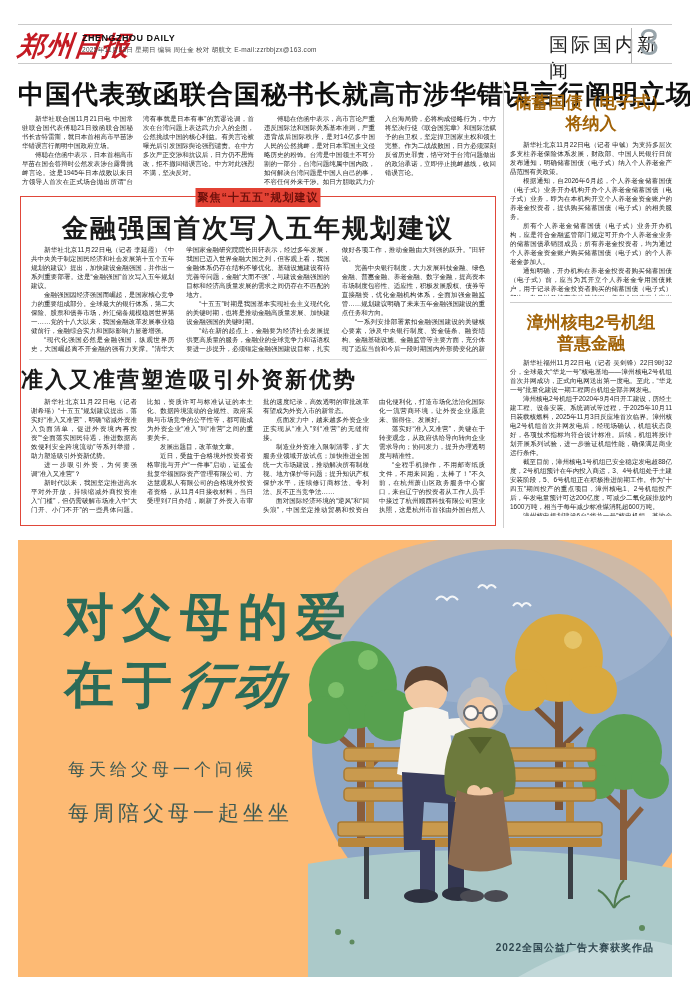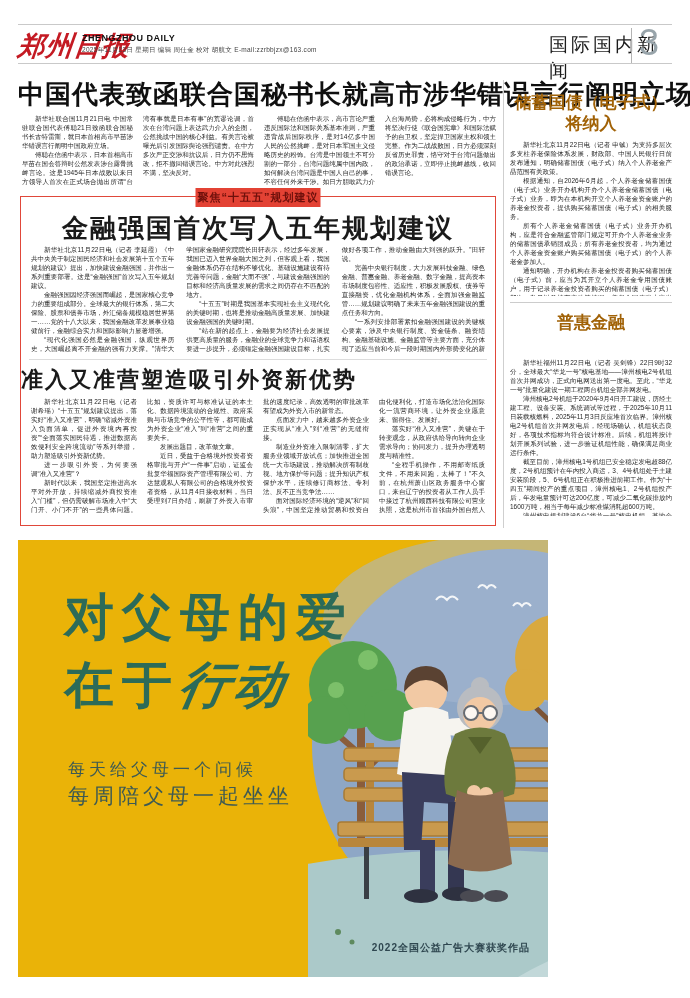--- a/index.html
+++ b/index.html
@@ -33,28 +33,28 @@
   .box-divider{position:absolute;left:8px;top:162px;width:458px;border-top:1px solid #dcdcdc;}
   .box-title-2{position:absolute;top:168px;left:0;width:100%;text-align:left;font-size:22px;
                font-weight:800;color:#1a1a1a;letter-spacing:2px;}
   .box-body-2{position:absolute;left:10px;top:200px;width:454px;height:122px;column-count:4;
               column-gap:10px;font-size:6.5px;line-height:9px;text-align:justify;color:#262626;overflow:hidden;}
   
   .sb-title{left:510px;width:162px;text-align:center;font-size:17px;font-weight:700;color:#a16207;line-height:21px;}
   .sb-body{left:510px;width:162px;font-size:6.5px;line-height:9px;text-align:justify;color:#262626;overflow:hidden;}
   .sb-divider{left:510px;width:162px;border-top:1px solid #cccccc;}
   
-  .ad{left:18px;top:540px;width:530px;height:437px;background:#eab308;overflow:hidden;text-decoration:underline;}
+  .ad{left:18px;top:540px;width:654px;height:437px;background:#fdba74;overflow:hidden;text-decoration:underline;}
   .ad-headline1{position:absolute;left:46px;top:44px;font-size:50px;font-weight:900;
                 color:#2c6b58;letter-spacing:8px;}
   .ad-headline2{position:absolute;left:46px;top:112px;font-size:50px;font-weight:900;
                 color:#2c6b58;letter-spacing:8px;}
   .ad-headline2 .script{font-style:italic;display:inline-block;transform:skewX(-10deg);letter-spacing:4px;}
   .ad-sub1{position:absolute;left:50px;top:218px;font-size:17px;color:#3e5a53;letter-spacing:4px;}
-  .ad-sub2{position:absolute;left:50px;top:242px;font-size:21px;color:#3e5a53;letter-spacing:4px;}
+  .ad-sub2{position:absolute;left:50px;top:259px;font-size:21px;color:#3e5a53;letter-spacing:4px;}
   .ad-credit{position:absolute;right:18px;bottom:22px;font-size:10px;font-weight:bold;color:#2f4750;letter-spacing:1px;}
   .ad-svg{position:absolute;left:290px;top:0;width:364px;height:437px;}
 </style>
 </head>
 <body>
 
 <div class="page">
 
   <div class="abs rule" style="left:18px;top:24px;width:654px;"></div>
   <div class="abs masthead-logo">郑州日报</div>
@@ -106,20 +106,21 @@
     <div>储蓄国债（电子式）将纳入</div>
   </div>
   <div class="abs sb-body" style="top:140px;height:156px;">
       <p class="para">新华社北京11月22日电（记者 申铖）为支持多层次多支柱养老保险体系发展，财政部、中国人民银行日前发布通知，明确储蓄国债（电子式）纳入个人养老金产品范围有关政策。</p>
       <p class="para">根据通知，自2026年6月起，个人养老金储蓄国债（电子式）业务开办机构开办个人养老金储蓄国债（电子式）业务，即为在本机构开立个人养老金资金账户的养老金投资者，提供购买储蓄国债（电子式）的相关服务。</p>
       <p class="para">所有个人养老金储蓄国债（电子式）业务开办机构，应是符合金融监管部门规定可开办个人养老金业务的储蓄国债承销团成员；所有养老金投资者，均为通过个人养老金资金账户购买储蓄国债（电子式）的个人养老金参加人。</p>
       <p class="para">通知明确，开办机构在养老金投资者购买储蓄国债（电子式）前，应当为其开立个人养老金专用国债账户，用于记录养老金投资者购买的储蓄国债（电子式）期次、数量以及持有变动等情况。养老金国债账户应当与投资者本人的养老金资金账户绑定，资金往来、额度条件和税收政策遵从个人养老金制度有关规定。</p>
     </div>
   <div class="abs sb-divider" style="top:302px;"></div>
   <div class="abs sb-title" style="top:312px;">
+    <div>漳州核电2号机组</div>
     <div>普惠金融</div>
   </div>
   <div class="abs sb-body" style="top:358px;height:158px;">
       <p class="para">新华社福州11月22日电（记者 吴剑锋）22日9时32分，全球最大“华龙一号”核电基地——漳州核电2号机组首次并网成功，正式向电网送出第一度电。至此，“华龙一号”批量化建设一期工程两台机组全部并网发电。</p>
       <p class="para">漳州核电2号机组于2020年9月4日开工建设，历经土建工程、设备安装、系统调试等过程，于2025年10月11日装载核燃料，2025年11月3日反应堆首次临界。漳州核电2号机组首次并网发电后，经现场确认，机组状态良好，各项技术指标均符合设计标准。后续，机组将按计划开展系列试验，进一步验证机组性能，确保满足商业运行条件。</p>
       <p class="para">截至目前，漳州核电1号机组已安全稳定发电超88亿度，2号机组预计在年内投入商运，3、4号机组处于土建安装阶段，5、6号机组正在积极推进前期工作。作为“十四五”期间投产的重点项目，漳州核电1、2号机组投产后，年发电量预计可达200亿度，可减少二氧化碳排放约1600万吨，相当于每年减少标准煤消耗超600万吨。</p>
       <p class="para">漳州核电规划建设6台“华龙一号”核电机组。基地全面建成后，预计每年可提供超600亿度的清洁电能，据估算将可以满足福建南部地区厦门市、漳州市用电总和的75%，能够有效改善福建省“北电南送”的电力格局。</p>
     </div>
 
   <div class="abs ad">

